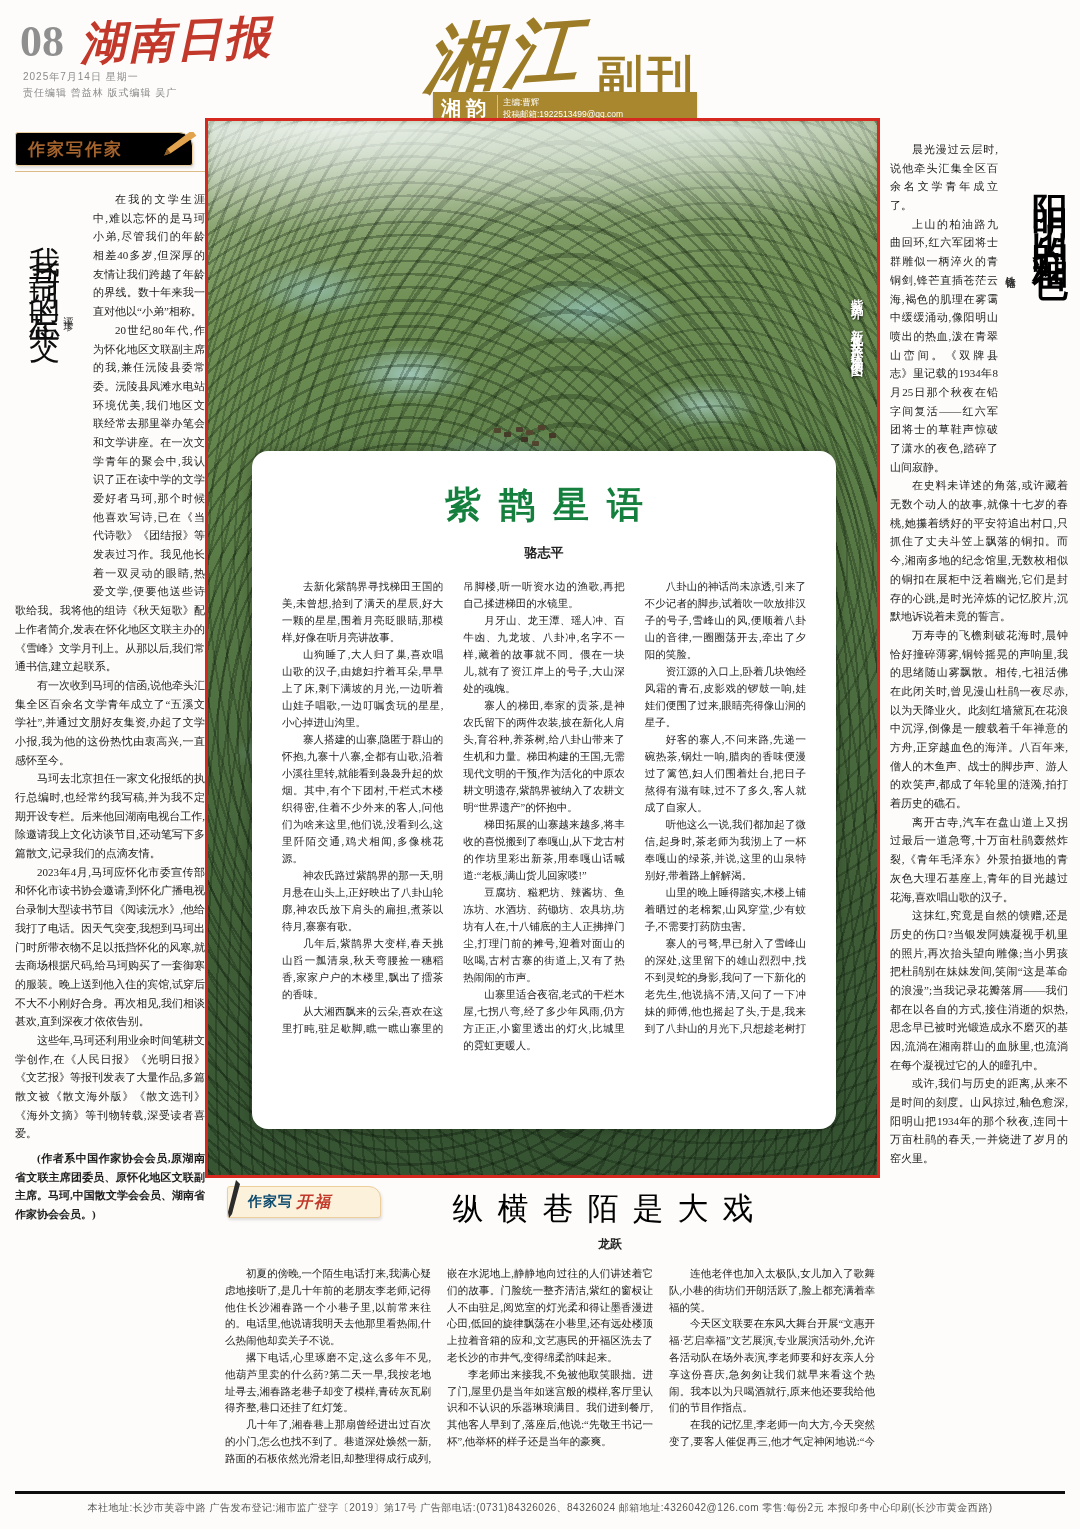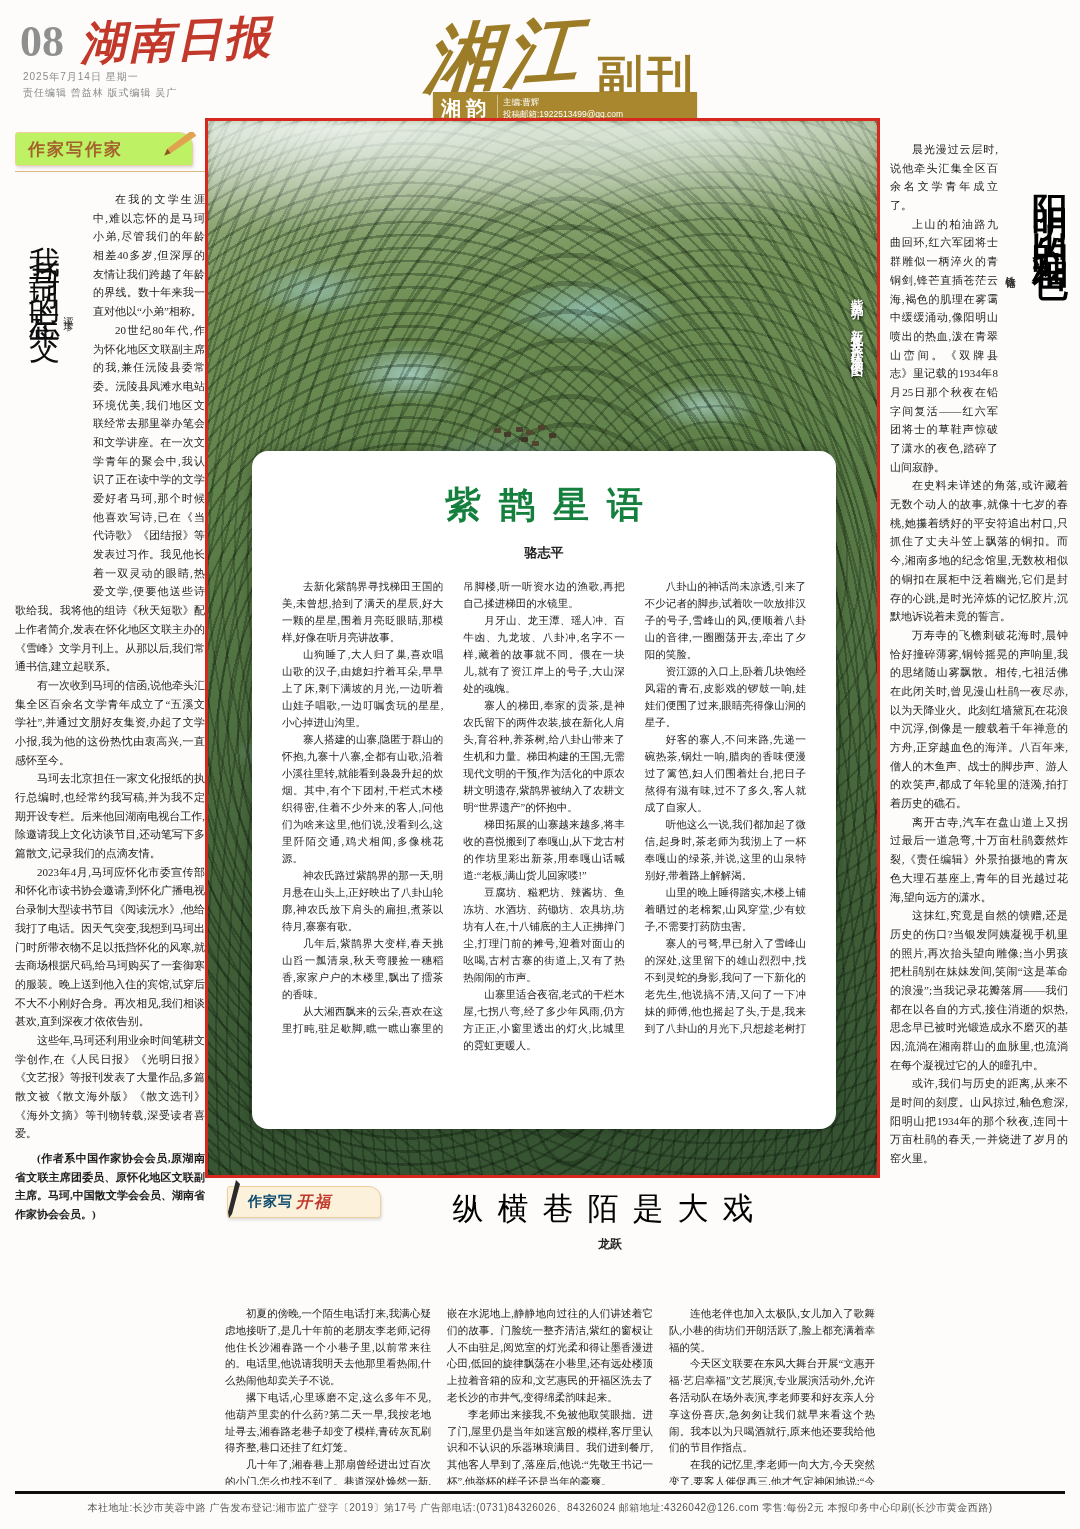--- a/index.html
+++ b/index.html
@@ -27,21 +27,21 @@
   .mh-label{font-size:20px;font-weight:bold;letter-spacing:5px;padding:0 6px 0 8px;
             border-right:1px solid rgba(255,255,255,.5);}
   .mh-info{font-size:8.5px;line-height:1.45;padding-left:5px;font-family:"Liberation Sans",sans-serif;}
 
   
   .bodytext{font-size:11px;line-height:1.7;text-align:justify;color:#1c1c1c;}
   .bodytext p{margin:0;text-indent:2em;}
 
   
   .left-col{position:absolute;left:15px;top:132px;width:190px;height:1350px;overflow:hidden;}
-  .badge{position:relative;width:176px;height:32px;background:#bef264;border:1px solid #eccf9c;
+  .badge{position:relative;width:176px;height:32px;background:#000000;border:1px solid #eccf9c;
          border-radius:3px 14px 3px 3px;box-shadow:1px 2px 3px rgba(0,0,0,.12);
          display:flex;align-items:center;}
   .badge-text{font-size:17px;font-weight:bold;color:#a4622c;letter-spacing:2px;padding-left:12px;}
   .pen-icon{position:absolute;right:-4px;top:-9px;width:40px;height:40px;transform:rotate(8deg);}
   .badge-rule{border-bottom:1px solid #dcbb86;margin:5px 0 0 0;width:190px;}
   .left-art{margin-top:18px;height:1270px;overflow:hidden;}
   .vt-float{float:left;width:78px;height:400px;}
   .v-title{writing-mode:vertical-rl;text-orientation:upright;font-size:31px;line-height:1;
            letter-spacing:12px;color:#0d0d0d;margin-left:14px;display:inline-block;font-weight:500;}
   .v-author{writing-mode:vertical-rl;text-orientation:upright;font-size:10px;color:#333;
@@ -98,21 +98,21 @@
   .badge2{position:absolute;left:2px;top:6px;width:132px;height:30px;background:#fcf1da;
           border:1px solid #eccf9c;border-radius:3px 12px 3px 3px;
           box-shadow:1px 2px 3px rgba(0,0,0,.12);display:flex;align-items:center;padding-left:20px;}
   .pen-icon2{position:absolute;left:-6px;top:-9px;width:34px;height:42px;}
   .badge2 .b2-prefix{font-size:14px;font-weight:bold;color:#0c4a6e;letter-spacing:1px;}
   .badge2 .b2-hl{font-size:16px;font-weight:bold;font-style:italic;color:#c2392b;letter-spacing:2px;padding-left:3px;}
   .ba-title{position:absolute;left:120px;right:0;top:8px;text-align:center;font-size:31px;
             letter-spacing:14px;color:#000;}
   .ba-author{position:absolute;left:120px;right:0;top:56px;text-align:center;font-size:12px;font-weight:bold;}
   .ba-body{column-count:3;column-gap:16px;height:212px;overflow:hidden;
-           font-size:10.5px;line-height:1.6;text-align:justify;margin-top:40px;}
+           font-size:10.5px;line-height:1.6;text-align:justify;}
   .ba-body p{margin:0;text-indent:2em;}
 
   
   .footer-rule{position:absolute;left:15px;width:1050px;top:1491px;border-top:3px solid #0e0e0e;}
   .footer-text{position:absolute;left:0;width:1080px;top:1501px;text-align:center;font-size:10px;
                color:#555;letter-spacing:.5px;font-family:"Liberation Sans",sans-serif;}
 </style>
 </head>
 <body>
 
@@ -196,21 +196,21 @@
   <div class="right-col bodytext">
     <div class="vtr-float">
       <span class="v-title-r">阳明山的釉色</span>
       <span class="v-author-r">铁锚</span>
     </div>
     <div>
         <p>晨光漫过云层时,说他牵头汇集全区百余名文学青年成立了。</p>
         <p>上山的柏油路九曲回环,红六军团将士群雕似一柄淬火的青铜剑,锋芒直插苍茫云海,褐色的肌理在雾霭中缓缓涌动,像阳明山喷出的热血,泼在青翠山峦间。《双牌县志》里记载的1934年8月25日那个秋夜在铅字间复活——红六军团将士的草鞋声惊破了潇水的夜色,踏碎了山间寂静。</p>
         <p>在史料未详述的角落,或许藏着无数个动人的故事,就像十七岁的春桃,她攥着绣好的平安符追出村口,只抓住了丈夫斗笠上飘落的铜扣。而今,湘南多地的纪念馆里,无数枚相似的铜扣在展柜中泛着幽光,它们是封存的心跳,是时光淬炼的记忆胶片,沉默地诉说着未竟的誓言。</p>
         <p>万寿寺的飞檐刺破花海时,晨钟恰好撞碎薄雾,铜铃摇晃的声响里,我的思绪随山雾飘散。相传,七祖活佛在此闭关时,曾见漫山杜鹃一夜尽赤,以为天降业火。此刻红墙黛瓦在花浪中沉浮,倒像是一艘载着千年禅意的方舟,正穿越血色的海洋。八百年来,僧人的木鱼声、战士的脚步声、游人的欢笑声,都成了年轮里的涟漪,拍打着历史的礁石。</p>
-        <p>离开古寺,汽车在盘山道上又拐过最后一道急弯,十万亩杜鹃轰然炸裂,《责任编辑》外景拍摄地的青灰色大理石基座上,青年的目光越过花海,望向远方的潇水。</p>
+        <p>离开古寺,汽车在盘山道上又拐过最后一道急弯,十万亩杜鹃轰然炸裂,《青年毛泽东》外景拍摄地的青灰色大理石基座上,青年的目光越过花海,喜欢唱山歌的汉子。</p>
         <p>这抹红,究竟是自然的馈赠,还是历史的伤口?当银发阿姨凝视手机里的照片,再次抬头望向雕像;当小男孩把杜鹃别在妹妹发间,笑闹“这是革命的浪漫”;当我记录花瓣落屑——我们都在以各自的方式,接住消逝的炽热,思念早已被时光锻造成永不磨灭的基因,流淌在湘南群山的血脉里,也流淌在每个凝视过它的人的瞳孔中。</p>
         <p>或许,我们与历史的距离,从来不是时间的刻度。山风掠过,釉色愈深,阳明山把1934年的那个秋夜,连同十万亩杜鹃的春天,一并烧进了岁月的窑火里。</p>
       </div>
   </div>
 
   <div class="bottom-art">
     <div class="ba-head">
       <div class="badge2">
         <svg class="pen-icon2" viewBox="0 0 34 42">
           <path d="M14 2 L18 6 L10 36 L7 40 L6 34 Z" fill="#2b2b2b"></path>

